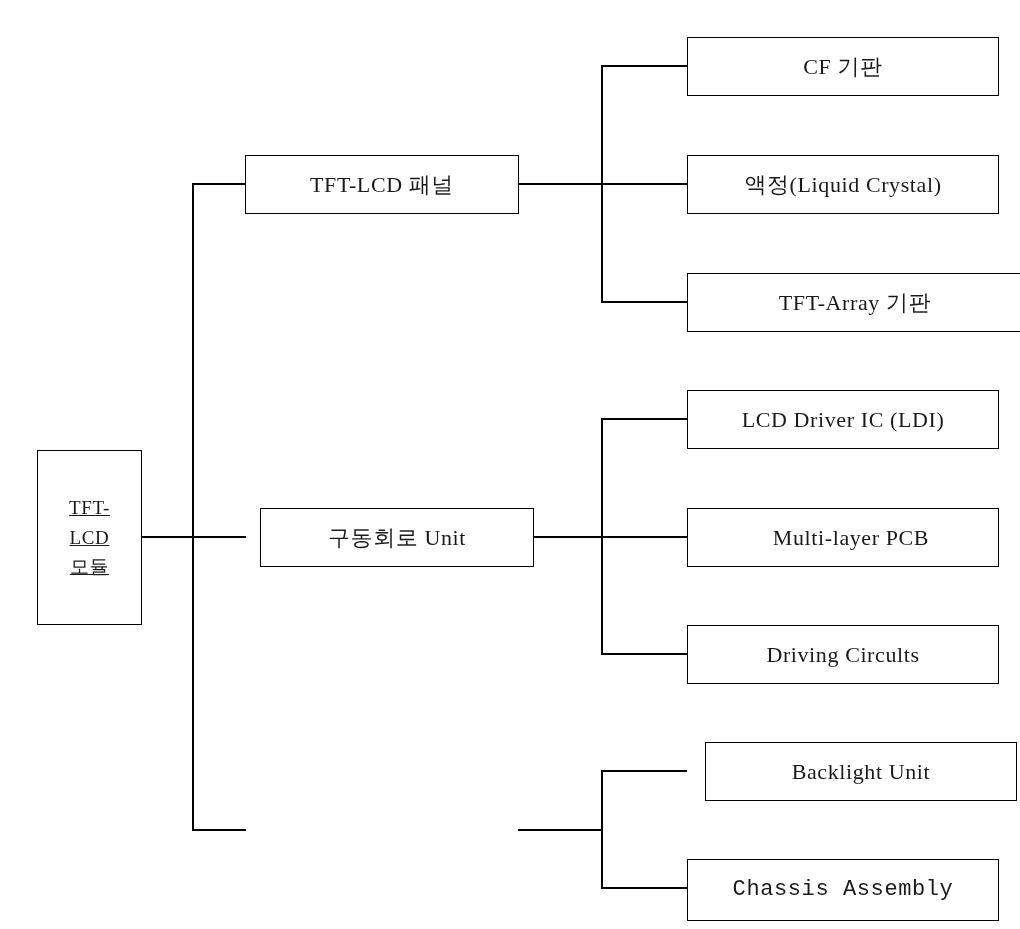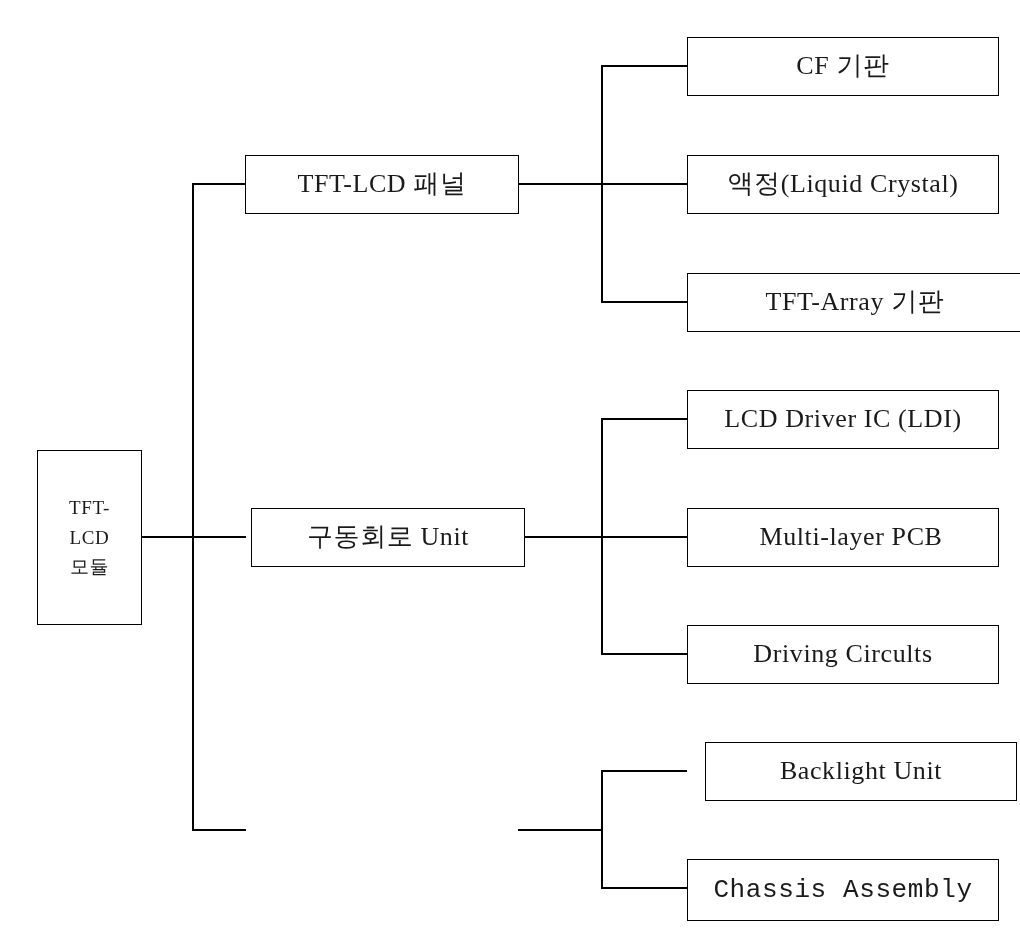--- a/index.html
+++ b/index.html
@@ -25,21 +25,21 @@
     border: 1.6px solid #000000;
     background: #ffffff;
     display: flex;
     align-items: center;
     justify-content: center;
     text-align: center;
     z-index: 3;
   }
   .node .node-label {
     display: block;
-    font-size: 26px;
+    font-size: 22px;
     line-height: 1.42;
     letter-spacing: 0.6px;
     white-space: pre-line;
     color: #1a1a1a;
   }
   .node.root .node-label {
     font-size: 19px;
     line-height: 1.55;
   }
   .edge {
@@ -75,31 +75,31 @@
   <div class="edge v" style="left:601.4px; top:419px; height:236px;"></div>
   <div class="edge h" style="left:601.4px; top:418.4px; width:86px;"></div>
   <div class="edge h" style="left:601.4px; top:536.2px; width:86px;"></div>
   <div class="edge h" style="left:601.4px; top:653.4px; width:86px;"></div>
 
   <div class="edge h" style="left:518px; top:829.4px; width:85px;"></div>
   <div class="edge v" style="left:601.4px; top:771px; height:117px;"></div>
   <div class="edge h" style="left:601.4px; top:770.4px; width:86px;"></div>
   <div class="edge h" style="left:601.4px; top:887.4px; width:86px;"></div>
 
-  <div class="node root" style="left:37px; top:450px; width:105px; height:175px;">
+  <div class="node root" style="left:37px; top:450px; width:105px; height:175px;text-decoration:underline;">
     <span class="node-label">TFT-
 LCD
 모듈</span>
   </div>
 
   <div class="node" style="left:245px; top:155px; width:274px; height:59px;">
     <span class="node-label">TFT-LCD 패널</span>
   </div>
 
-  <div class="node" style="left:251px; top:508px; width:274px; height:59px;">
+  <div class="node" style="left:260px; top:508px; width:274px; height:59px;">
     <span class="node-label">구동회로 Unit</span>
   </div>
 
 
   <div class="node" style="left:687px; top:37px; width:312px; height:59px;">
     <span class="node-label">CF 기판</span>
   </div>
 
   <div class="node" style="left:687px; top:155px; width:312px; height:59px;">
     <span class="node-label">액정(Liquid Crystal)</span>

